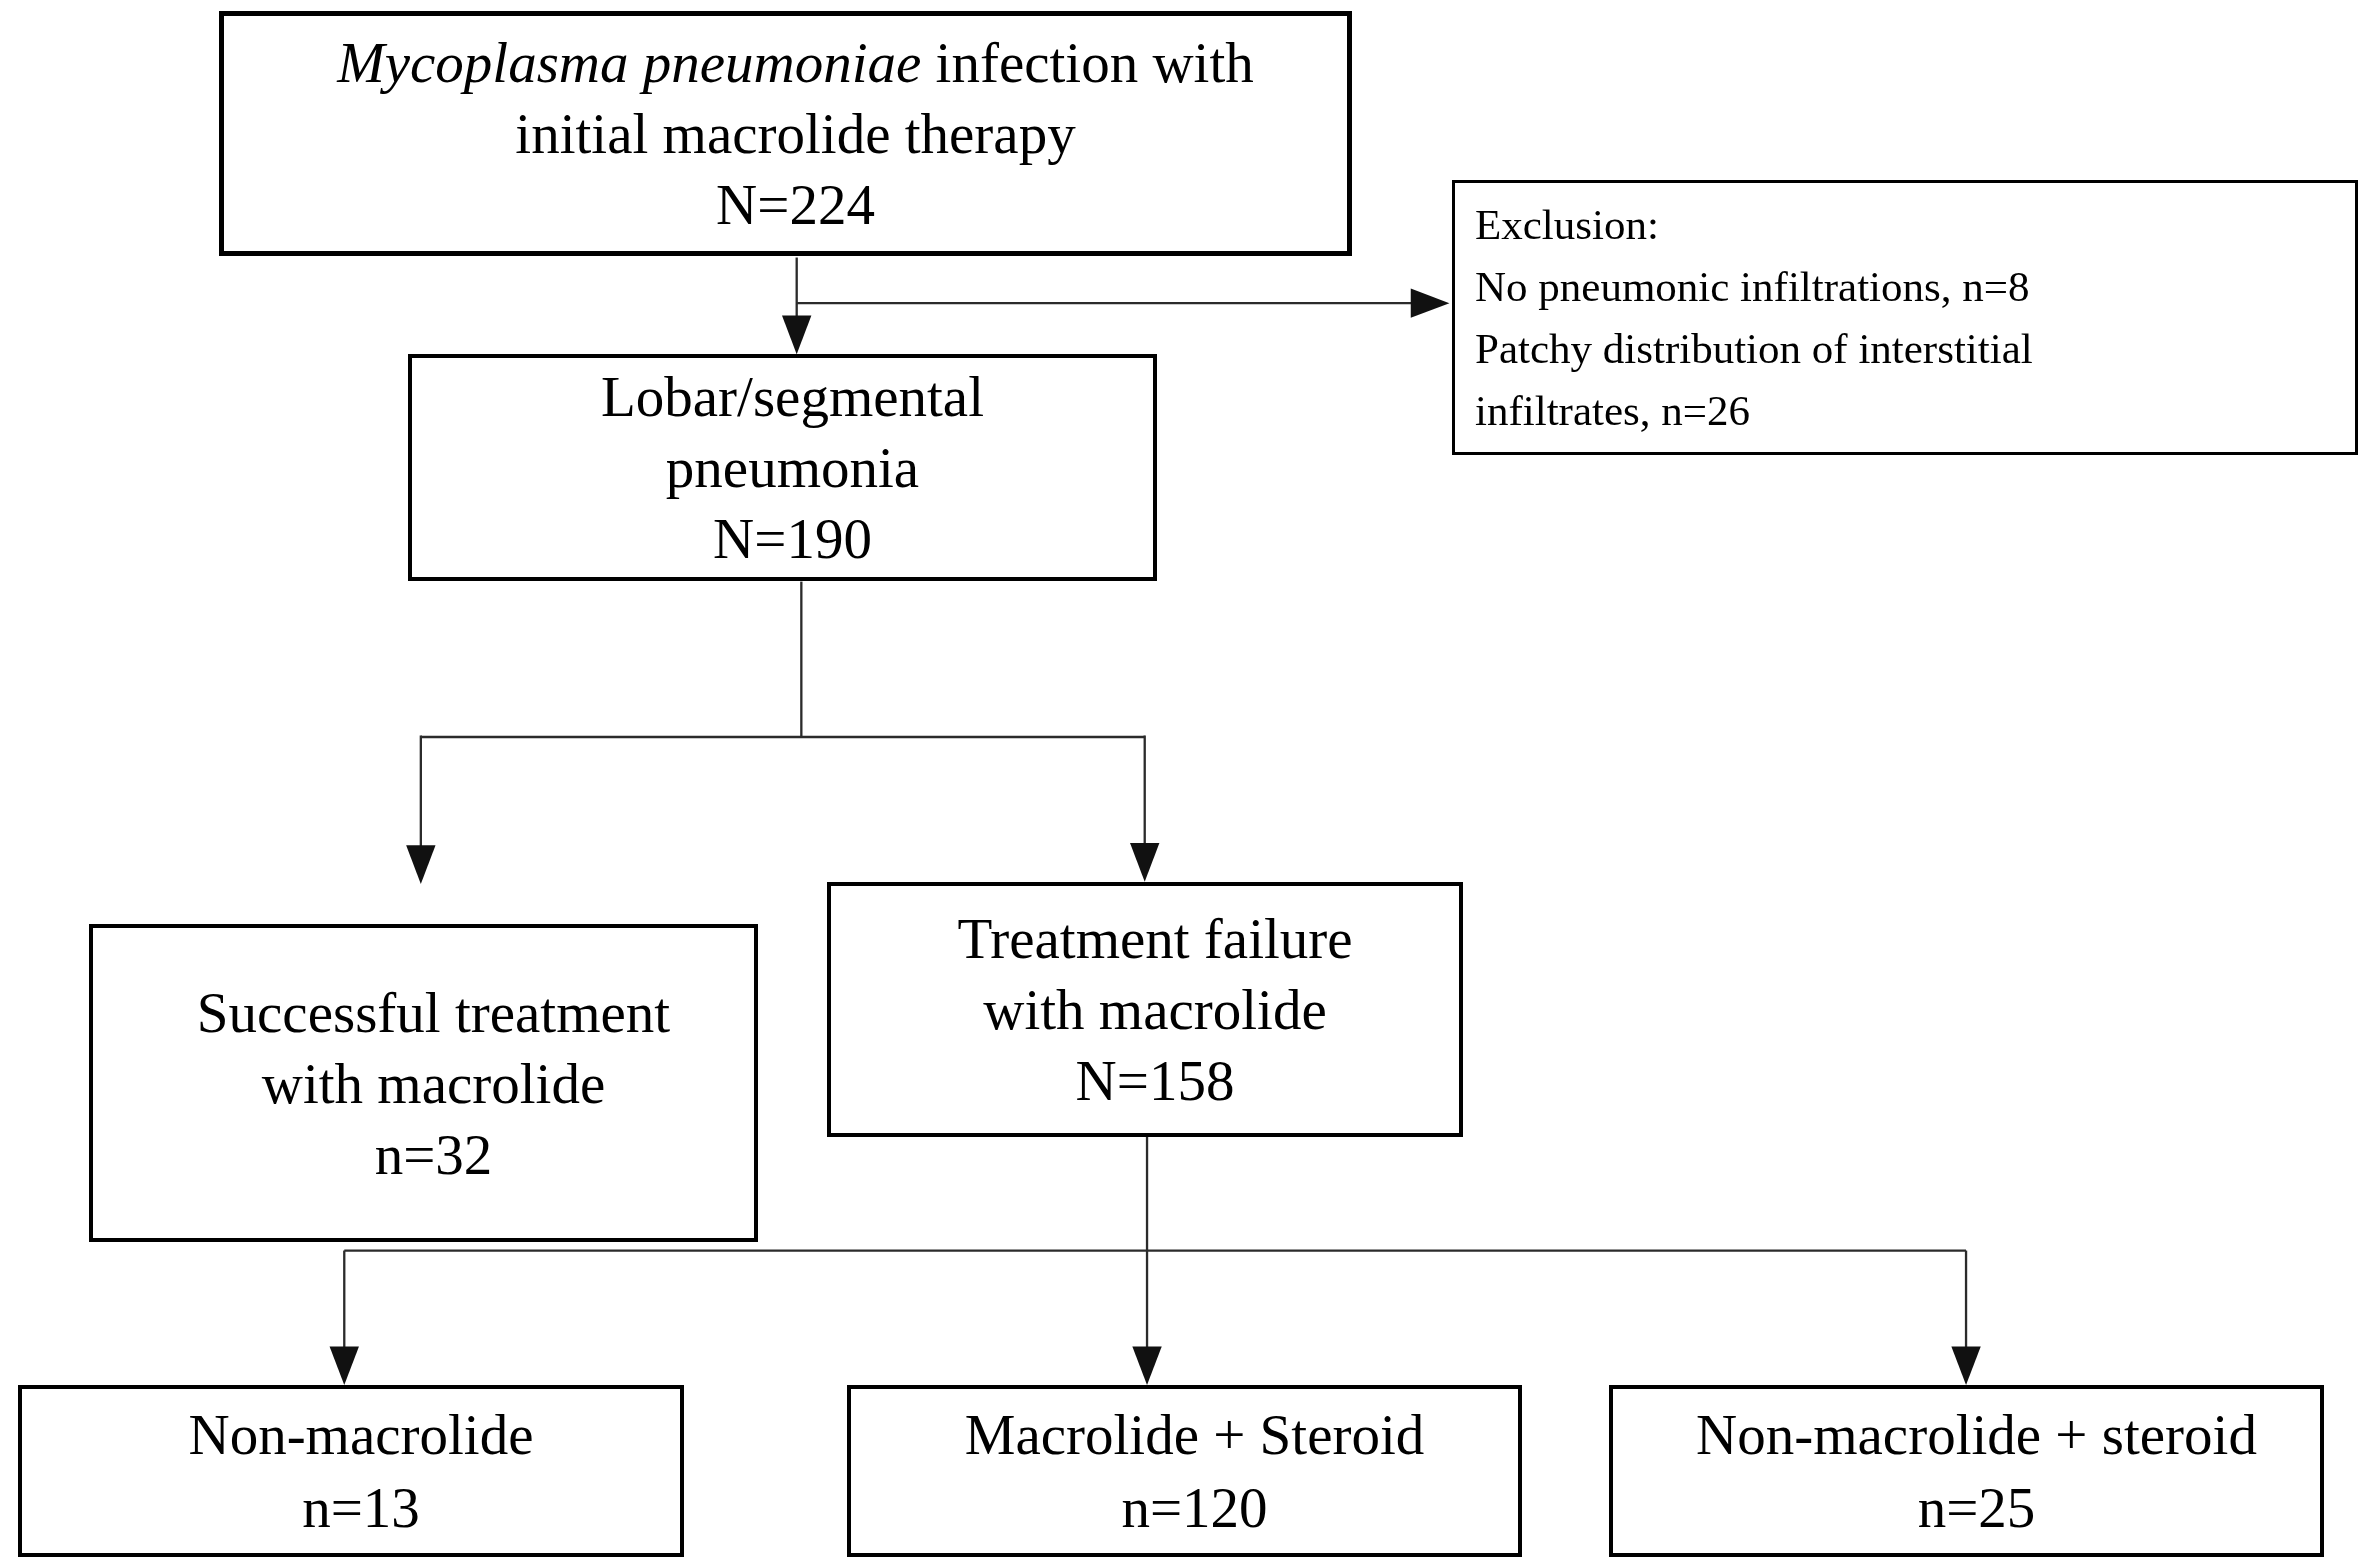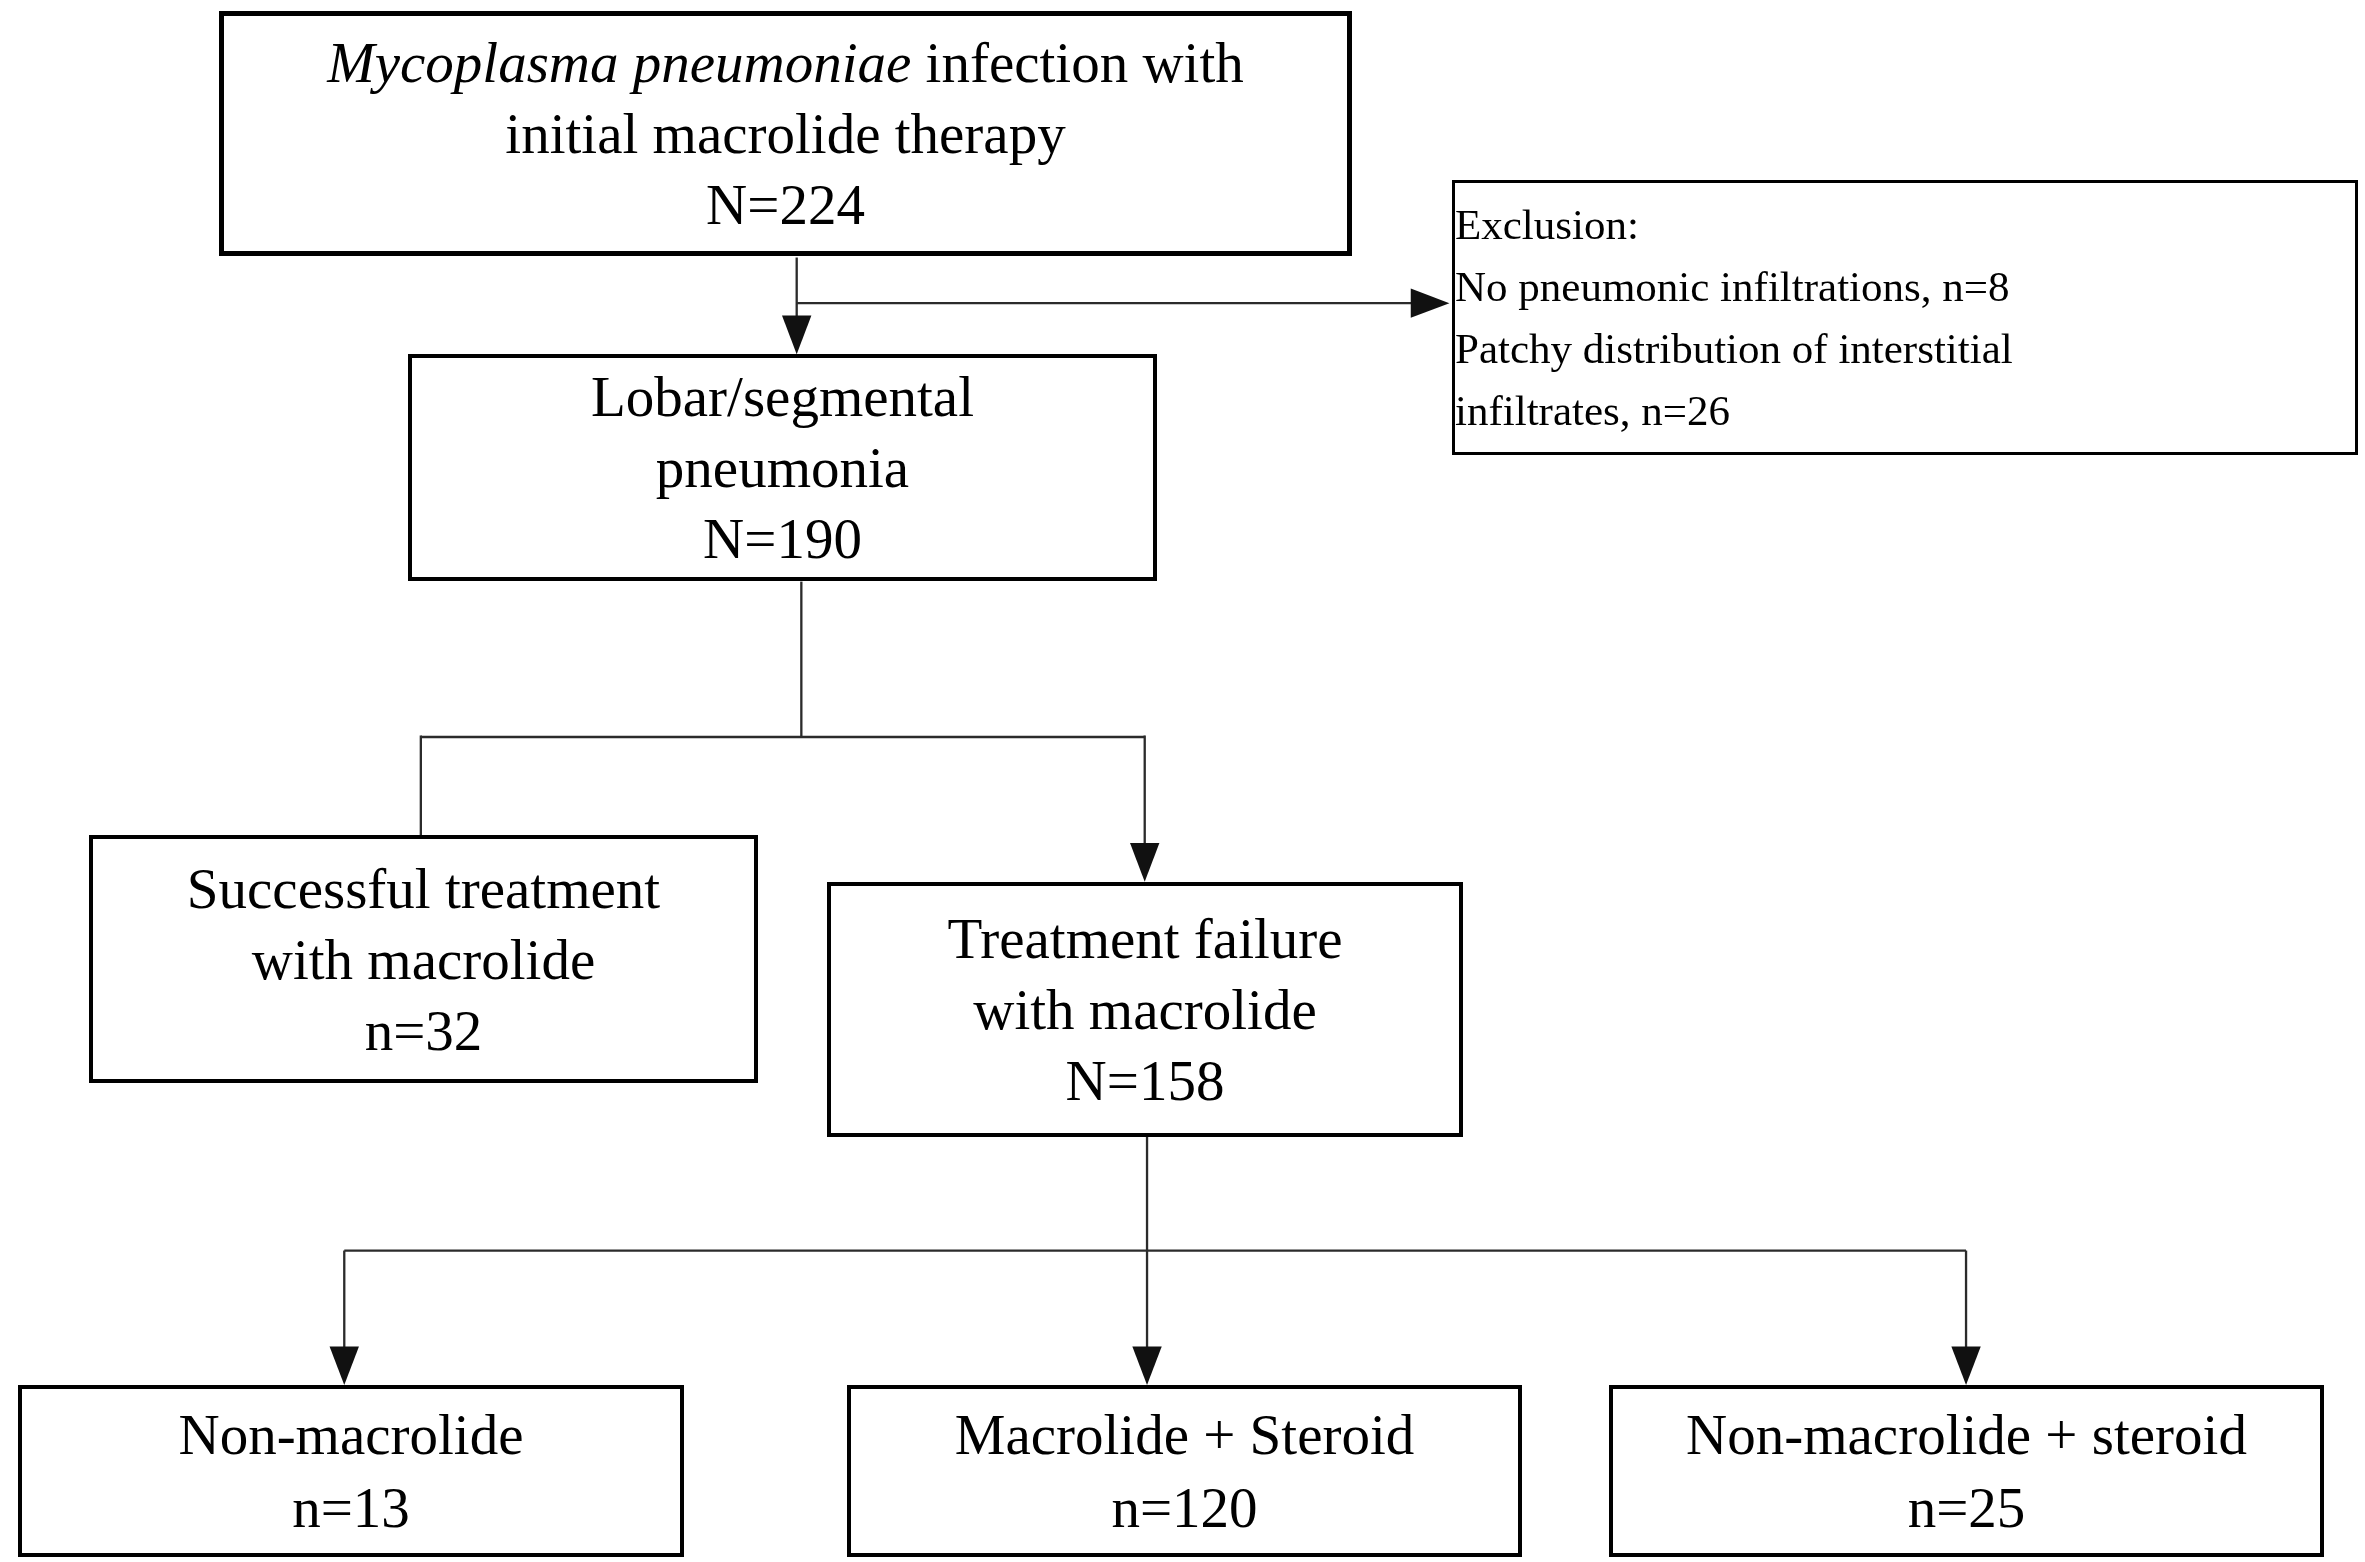--- a/index.html
+++ b/index.html
@@ -29,41 +29,42 @@
     border: 4.6px solid #000000;
     background: #ffffff;
     display: flex;
     flex-direction: column;
     align-items: center;
     justify-content: center;
     text-align: center;
     font-size: 57px;
     line-height: 71px;
     color: #000000;
+    padding-left: 20px;
   }
   .box .bl { display: block; white-space: nowrap; }
   .italic { font-style: italic; }
 
   .box-infection {
     left: 219px; top: 10.8px; width: 1133px; height: 245px;
     border-width: 5.4px;
   }
   .box-exclusion {
     left: 1452px; top: 180px; width: 906px; height: 275px;
     border-width: 3.1px;
     align-items: flex-start;
     text-align: left;
     font-size: 43px;
     line-height: 62px;
   }
   .box-lobar {
     left: 408px; top: 354px; width: 749px; height: 227px; font-family: Liberation Serif, serif;
   }
   .box-success {
-    left: 89px; top: 835px; width: 669px; height: 248px;
+    left: 89px; top: 924px; width: 669px; height: 318px;
   }
   .box-failure {
     left: 827px; top: 882px; width: 636px; height: 255px;
   }
   .box-non-macrolide {
     left: 18px; top: 1385px; width: 666px; height: 172px;
     line-height: 73px;
   }
   .box-macrolide-steroid {
     left: 810px; top: 1385px; width: 675px; height: 172px;

